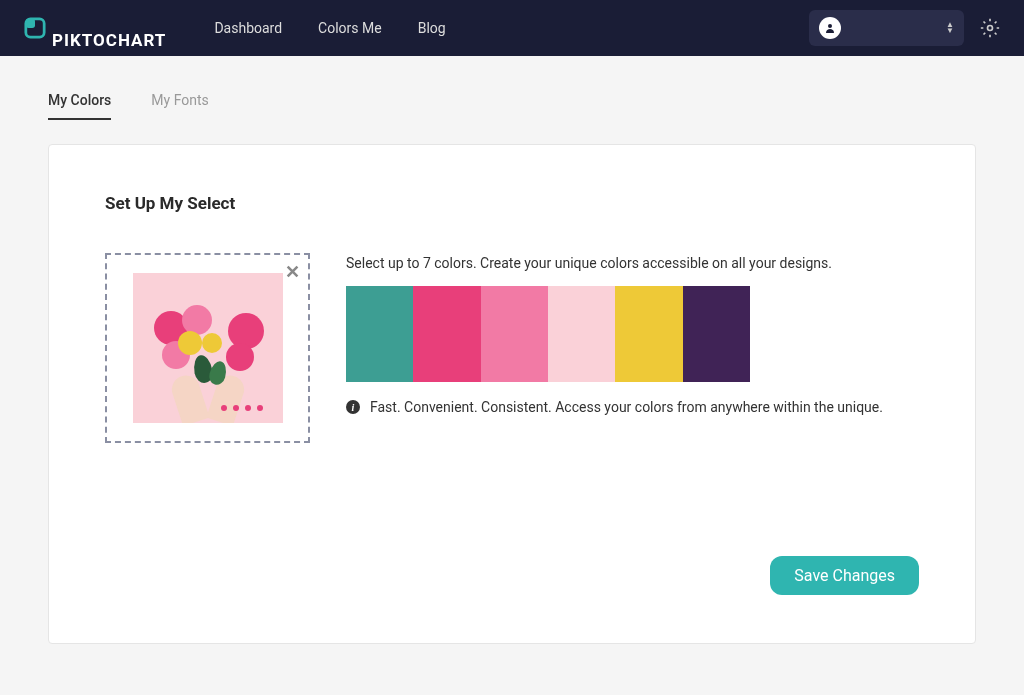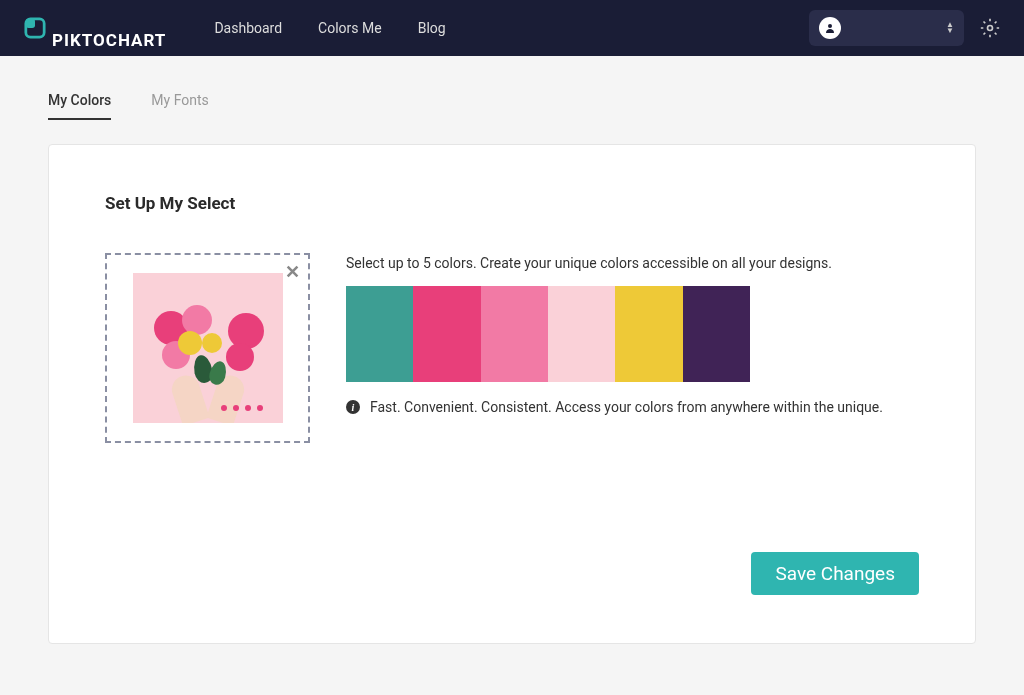--- a/index.html
+++ b/index.html
@@ -226,22 +226,22 @@
     }
     
     .save-btn {
       position: absolute;
       bottom: 48px;
       right: 56px;
       background: #2fb5b0;
       color: white;
       border: none;
       padding: 10px 24px;
-      font-size: 19px;
-      border-radius: 4px;
+      font-size: 16px;
+      border-radius: 12px;
       cursor: pointer;
       margin-left: 36px;
     }
     
     
     .flower-bg {
       position: absolute;
       inset: 0;
       background: #fad1d8;
     }
@@ -355,21 +355,21 @@
           <div class="dots">
               <div class="dot"></div>
               <div class="dot"></div>
               <div class="dot"></div>
               <div class="dot"></div>
             </div>
         </div>
       </div>
 
       <div class="right-col">
-        <div class="desc-text">Select up to 5 colors. Create your unique colors accessible on all your designs.</div>
+        <div class="desc-text">Select up to 7 colors. Create your unique colors accessible on all your designs.</div>
         <div class="color-swatches">
           <div class="swatch" style="background:#3d9e93"></div>
           <div class="swatch" style="background:#e83f7a"></div>
           <div class="swatch" style="background:#f27aa5"></div>
           <div class="swatch" style="background:#fad1d8"></div>
           <div class="swatch" style="background:#eec937"></div>
           <div class="swatch" style="background:#402356"></div>
         </div>
         <div class="info-row">
           <div class="info-icon">i</div>

